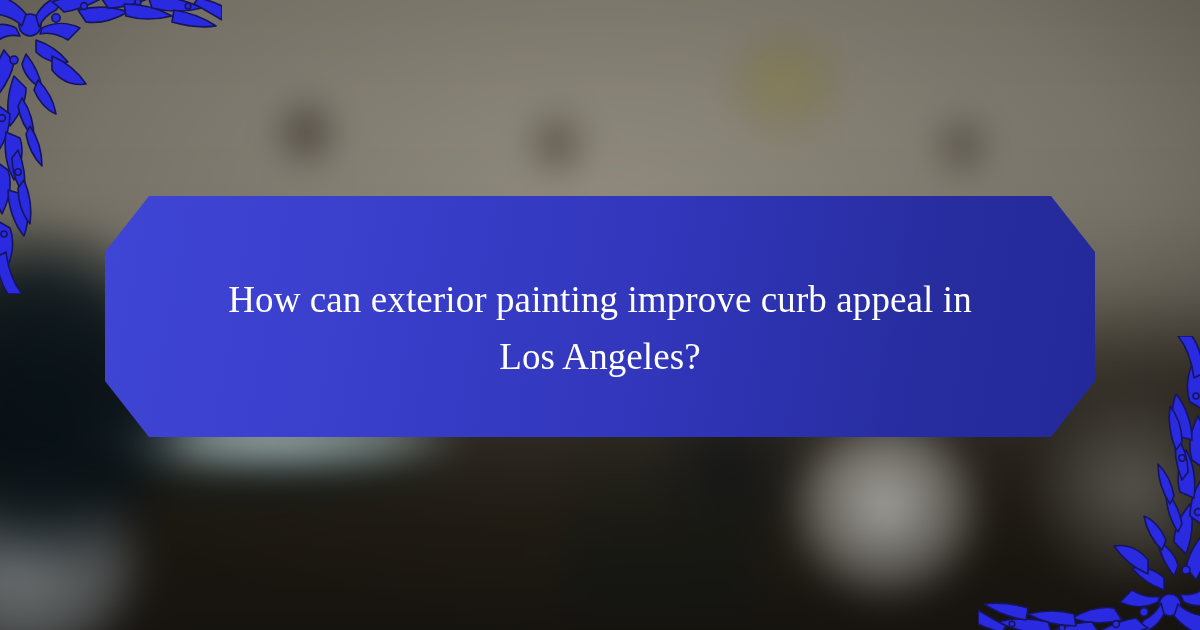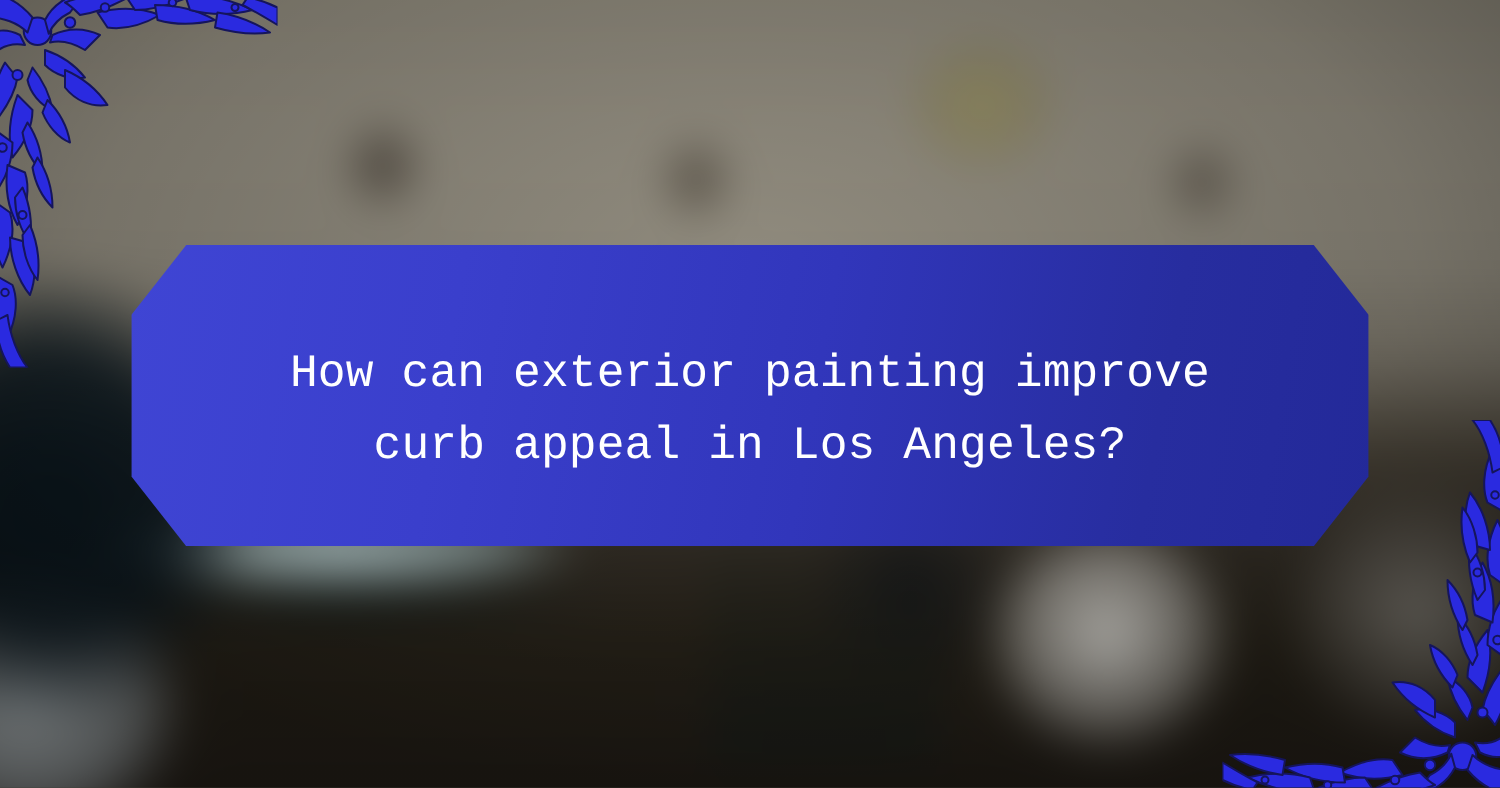--- a/index.html
+++ b/index.html
@@ -98,21 +98,21 @@
     );
     display:flex;
     align-items:center;
     justify-content:center;
   }
 
   #banner-title {
     width:760px;
     text-align:center;
     color:#ffffff;
-    font-family:Liberation Mono, monospace;
+    font-family:Liberation Serif, serif;
     font-size:37px;
     font-weight:400;
     line-height:1.52;
     letter-spacing:.1px;
     text-rendering:optimizeLegibility;
     margin-top:24px;
   }
 </style>
 </head>
 <body>

